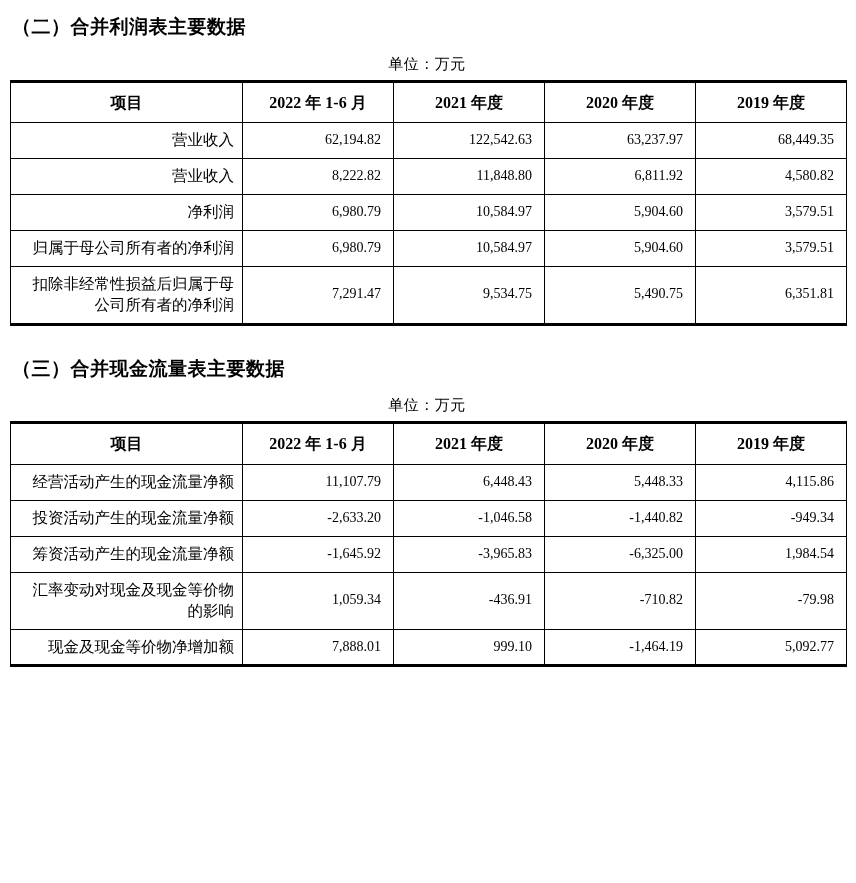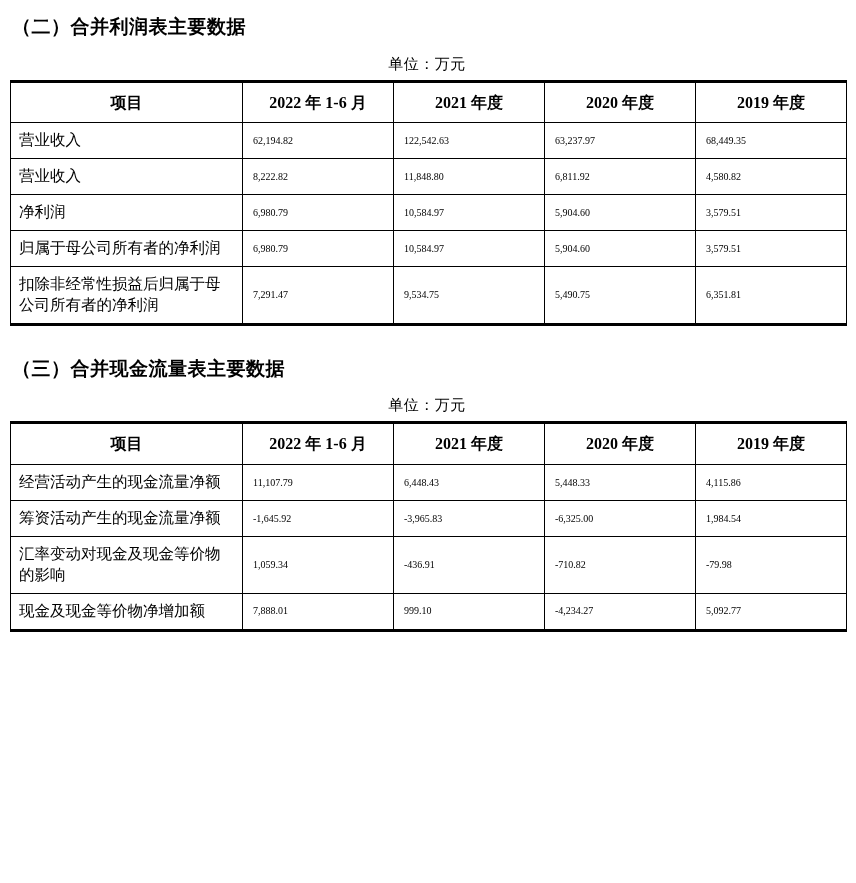--- a/index.html
+++ b/index.html
@@ -56,26 +56,27 @@
   table.fin thead th {
     text-align: center;
     font-weight: bold;
     font-size: 16px;
     padding: 9px 4px;
     border-top: 3px solid #000;
     border-bottom: 1px solid #000;
     margin-top: 35px;
   }
   table.fin tbody td.label {
-    text-align: left;
+    text-align: right;
     font-size: 15.5px;
     padding: 7px 8px;
   }
   table.fin tbody td.num {
-    font-size: 10px;
+    text-align: right;
+    font-size: 14px;
     padding-right: 12px;
     white-space: nowrap;
   }
   table.fin tbody tr:last-child td {
     border-bottom: 3px solid #000;
   }
   .gap { height: 22px; }
 </style>
 </head>
 <body>
@@ -166,37 +167,44 @@
       </thead>
       <tbody>
         <tr>
           <td class="label">经营活动产生的现金流量净额</td>
           <td class="num">11,107.79</td>
           <td class="num">6,448.43</td>
           <td class="num">5,448.33</td>
           <td class="num">4,115.86</td>
         </tr>
         <tr>
+          <td class="label">投资活动产生的现金流量净额</td>
+          <td class="num">-2,633.20</td>
+          <td class="num">-1,046.58</td>
+          <td class="num">-1,440.82</td>
+          <td class="num">-949.34</td>
+        </tr>
+        <tr>
           <td class="label">筹资活动产生的现金流量净额</td>
           <td class="num">-1,645.92</td>
           <td class="num">-3,965.83</td>
           <td class="num">-6,325.00</td>
           <td class="num">1,984.54</td>
         </tr>
         <tr>
           <td class="label">汇率变动对现金及现金等价物的影响</td>
           <td class="num">1,059.34</td>
           <td class="num">-436.91</td>
           <td class="num">-710.82</td>
           <td class="num">-79.98</td>
         </tr>
         <tr>
           <td class="label">现金及现金等价物净增加额</td>
           <td class="num">7,888.01</td>
           <td class="num">999.10</td>
-          <td class="num">-4,234.27</td>
+          <td class="num">-1,464.19</td>
           <td class="num">5,092.77</td>
         </tr>
       </tbody>
     </table>
   </div>
 
 </div>
 
 </body></html>

